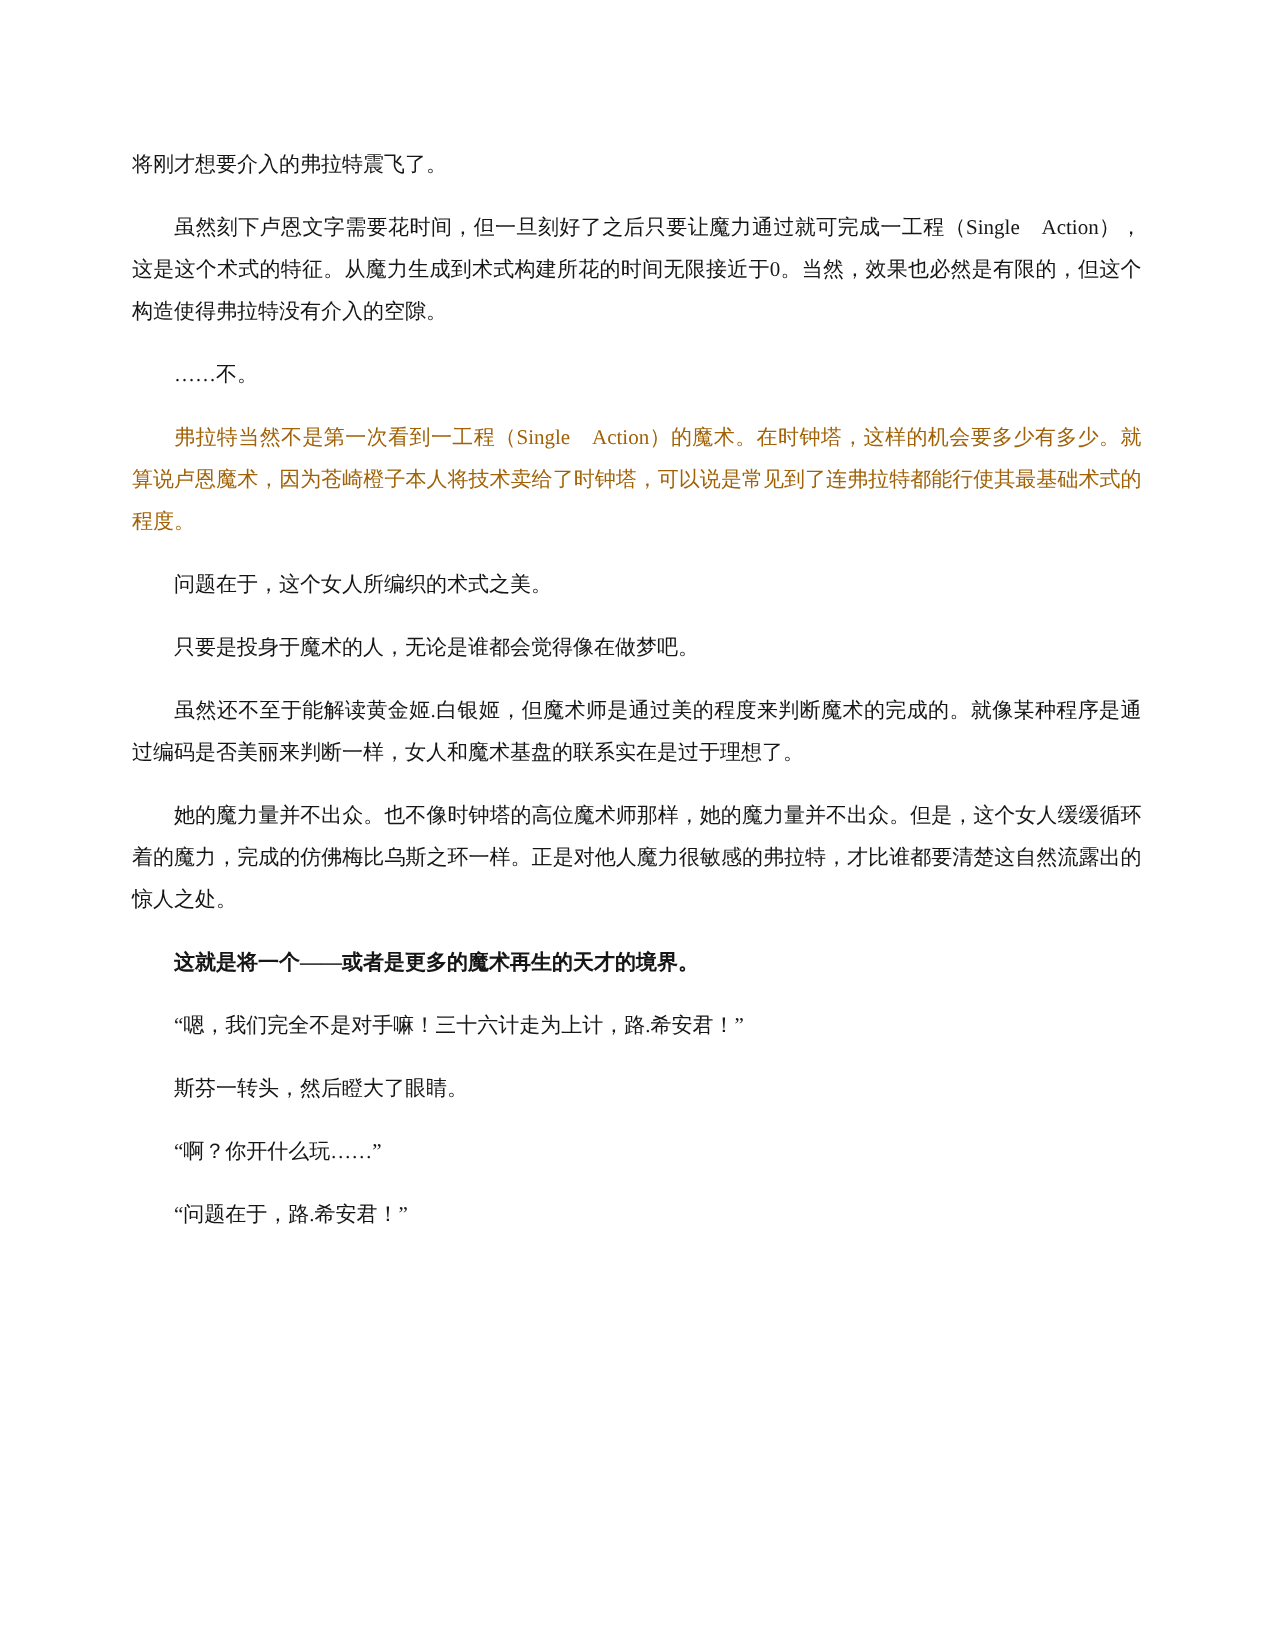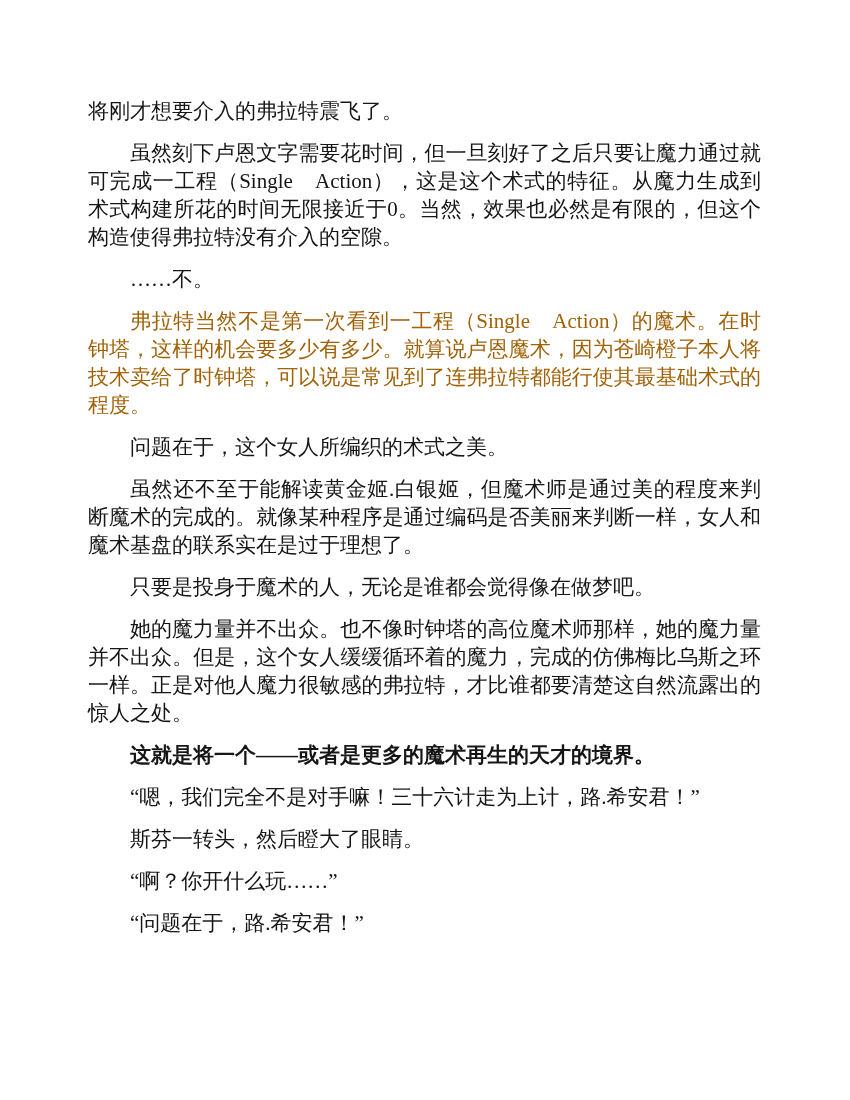--- a/index.html
+++ b/index.html
@@ -15,42 +15,42 @@
   .page {
     box-sizing: border-box;
     width: 850px;
     height: 1100px;
     padding: 97px 89px 30px 88px;
     background: #ffffff;
   }
   .text-body p {
     margin: 0 0 14px 0;
     font-family: "Liberation Serif", "DejaVu Serif", serif;
-    font-size: 21px;
+    font-size: 14px;
     line-height: 28px;
     color: #161616;
     text-align: justify;
     word-break: break-all;
   }
   .text-body p.indent {
     text-indent: 2em;
   }
 </style>
 </head>
 <body style="background: rgb(255, 255, 255);">
 
 <div class="page">
   <div class="text-body" id="text-body">
       <p class="" style="color: rgb(22, 22, 22);">将刚才想要介入的弗拉特震飞了。</p>
       <p class="indent" style="color: rgb(22, 22, 22);">虽然刻下卢恩文字需要花时间，但一旦刻好了之后只要让魔力通过就可完成一工程（Single　Action），这是这个术式的特征。从魔力生成到术式构建所花的时间无限接近于0。当然，效果也必然是有限的，但这个构造使得弗拉特没有介入的空隙。</p>
       <p class="indent" style="color: rgb(22, 22, 22);">……不。</p>
       <p class="indent" style="color: #a16207;">弗拉特当然不是第一次看到一工程（Single　Action）的魔术。在时钟塔，这样的机会要多少有多少。就算说卢恩魔术，因为苍崎橙子本人将技术卖给了时钟塔，可以说是常见到了连弗拉特都能行使其最基础术式的程度。</p>
       <p class="indent" style="color: rgb(22, 22, 22);">问题在于，这个女人所编织的术式之美。</p>
+      <p class="indent" style="color: rgb(22, 22, 22);">只要是投身于魔术的人，无论是谁都会觉得像在做梦吧。</p>
       <p class="indent" style="color: rgb(22, 22, 22);">虽然还不至于能解读黄金姬.白银姬，但魔术师是通过美的程度来判断魔术的完成的。就像某种程序是通过编码是否美丽来判断一样，女人和魔术基盘的联系实在是过于理想了。</p>
-      <p class="indent" style="color: rgb(22, 22, 22);">只要是投身于魔术的人，无论是谁都会觉得像在做梦吧。</p>
       <p class="indent" style="color: rgb(22, 22, 22);">她的魔力量并不出众。也不像时钟塔的高位魔术师那样，她的魔力量并不出众。但是，这个女人缓缓循环着的魔力，完成的仿佛梅比乌斯之环一样。正是对他人魔力很敏感的弗拉特，才比谁都要清楚这自然流露出的惊人之处。</p>
       <p class="indent" style="color: rgb(22, 22, 22); font-weight: bold;">这就是将一个——或者是更多的魔术再生的天才的境界。</p>
       <p class="indent" style="color: rgb(22, 22, 22); font-family: Liberation Serif, serif;">“嗯，我们完全不是对手嘛！三十六计走为上计，路.希安君！”</p>
       <p class="indent" style="color: rgb(22, 22, 22);">斯芬一转头，然后瞪大了眼睛。</p>
       <p class="indent" style="color: rgb(22, 22, 22);">“啊？你开什么玩……”</p>
       <p class="indent" style="color: rgb(22, 22, 22);">“问题在于，路.希安君！”</p>
     </div>
 </div>
 
 </body></html>

